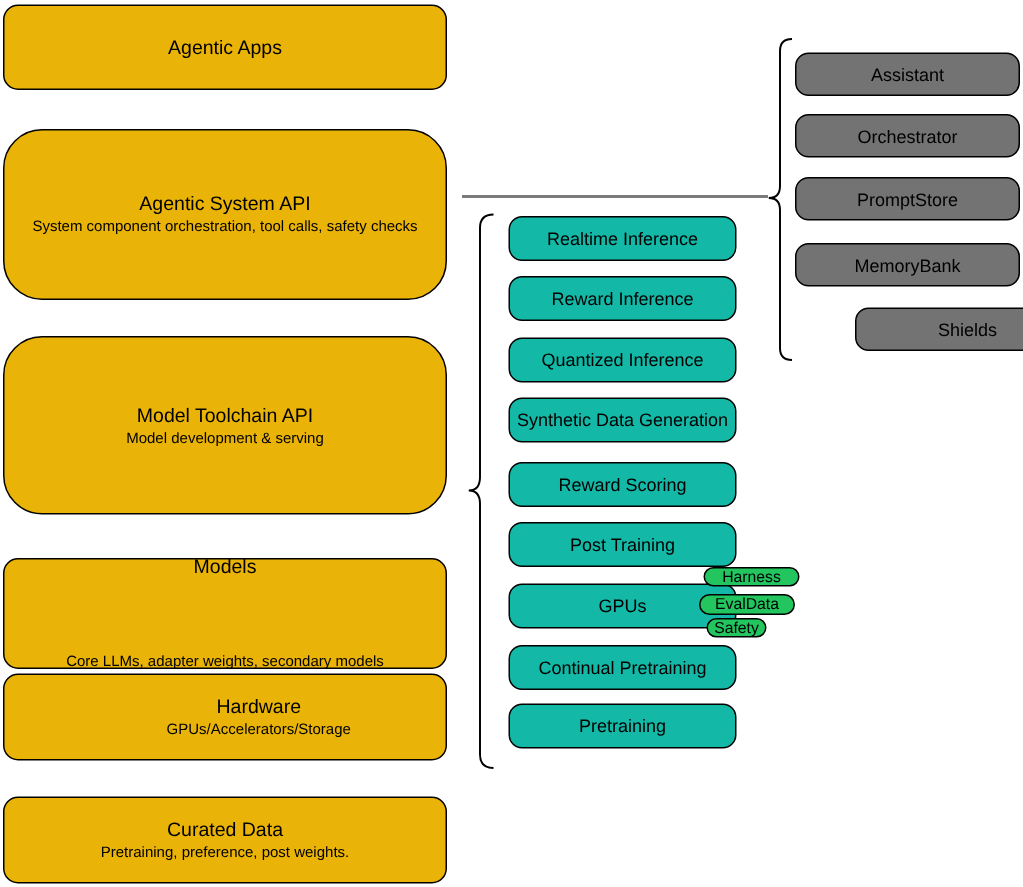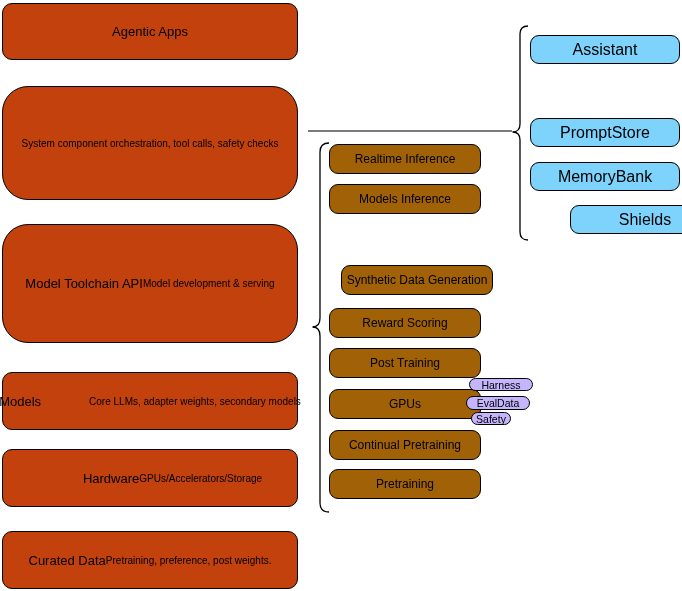--- a/index.html
+++ b/index.html
@@ -2,41 +2,41 @@
 <html><head>
 <meta charset="utf-8">
 <style>
   html,body { margin:0; padding:0; background:#ffffff; }
   #canvas {
     position:relative; width:682px; height:591px; background:#ffffff;
     font-family:"Liberation Sans", sans-serif; color:#000000; overflow:hidden;
   }
   .node {
     position:absolute; left:2px; width:296px; box-sizing:border-box;
-    border:1.3px solid #000; background:#c2410c;
-    display:flex; align-items:center; justify-content:center;
+    border:1.3px solid #000; background:#eab308;
+    display:flex; flex-direction:column; align-items:center; justify-content:center;
     text-align:center;
   }
   .node .title { font-size:13px; line-height:17px; white-space:nowrap; }
   .node .subtitle { font-size:10px; line-height:15px; white-space:nowrap; }
   .mid-node {
-    position:absolute; left:329px; width:152px; height:30px; box-sizing:border-box;
-    border:1.3px solid #000; border-radius:9px; background:#a16207;
+    position:absolute; left:339px; width:152px; height:30px; box-sizing:border-box;
+    border:1.3px solid #000; border-radius:9px; background:#14b8a6;
     display:flex; align-items:center; justify-content:center;
     font-size:12px; text-align:center; white-space:nowrap;
   }
   .right-node {
     position:absolute; left:530px; width:150px; height:29px; box-sizing:border-box;
-    border:1.3px solid #000; border-radius:9px; background:#7dd3fc;
+    border:1.3px solid #000; border-radius:9px; background:#737373;
     display:flex; align-items:center; justify-content:center;
-    font-size:16px; text-align:center; white-space:nowrap;
+    font-size:12px; text-align:center; white-space:nowrap;
   }
   .pill {
     position:absolute; box-sizing:border-box; z-index:3;
-    border:1.2px solid #000; border-radius:999px; background:#c4b5fd;
+    border:1.2px solid #000; border-radius:999px; background:#22c55e;
     display:flex; align-items:center; justify-content:center;
     font-size:10.5px; white-space:nowrap;
   }
   #connector-layer { position:absolute; left:0; top:0; z-index:1; }
 </style>
 </head>
 <body>
 
 <div id="canvas">
 
@@ -44,54 +44,57 @@
     <line x1="308" y1="131" x2="512" y2="131" stroke="#7b7b7b" stroke-width="2"></line>
     <path d="M 329 143 Q 320 143 320 152 L 320 318 Q 320 327 312.5 327 Q 320 327 320 336 L 320 503 Q 320 512 329 512" fill="none" stroke="#000000" stroke-width="1.3"></path>
     <path d="M 528 26 Q 520 26 520 34 L 520 124 Q 520 132 512.5 132 Q 520 132 520 140 L 520 232 Q 520 240 528 240" fill="none" stroke="#000000" stroke-width="1.3"></path>
   </svg>
 
   <div class="node" style="top:3px; height:57px; border-radius:10px;">
     <div class="title">Agentic Apps</div>
   </div>
 
   <div class="node" style="top:86px; height:114px; border-radius:26px;">
+    <div class="title">Agentic System API</div>
     <div class="subtitle">System component orchestration, tool calls, safety checks</div>
   </div>
 
   <div class="node" style="top:224px; height:119px; border-radius:26px;">
     <div class="title">Model Toolchain API</div>
     <div class="subtitle">Model development &amp; serving</div>
   </div>
 
-  <div class="node" style="top:372px; height:58px; border-radius:10px;gap:48px;">
+  <div class="node" style="top:372px; height:74px; border-radius:10px;gap:48px;">
     <div class="title">Models</div>
     <div class="subtitle">Core LLMs, adapter weights, secondary models</div>
   </div>
 
   <div class="node" style="top:449px; height:58px; border-radius:10px;padding-left:45px;">
     <div class="title">Hardware</div>
     <div class="subtitle">GPUs/Accelerators/Storage</div>
   </div>
 
   <div class="node" style="top:531px; height:58px; border-radius:10px;">
     <div class="title">Curated Data</div>
     <div class="subtitle">Pretraining, preference, post weights.</div>
   </div>
 
   <div class="mid-node" style="top:144px;">Realtime Inference</div>
-  <div class="mid-node" style="top:184px;">Models Inference</div>
-  <div class="mid-node" style="top:265px;margin-left:12px;">Synthetic Data Generation</div>
+  <div class="mid-node" style="top:184px;">Reward Inference</div>
+  <div class="mid-node" style="top:225px;">Quantized Inference</div>
+  <div class="mid-node" style="top:265px;">Synthetic Data Generation</div>
   <div class="mid-node" style="top:308px;">Reward Scoring</div>
   <div class="mid-node" style="top:348px;">Post Training</div>
   <div class="mid-node" style="top:389px;">GPUs</div>
   <div class="mid-node" style="top:430px;">Continual Pretraining</div>
   <div class="mid-node" style="top:469px;">Pretraining</div>
 
   <div class="pill" style="left:469px; top:378px; width:64px; height:13px;">Harness</div>
   <div class="pill" style="left:466px; top:396px; width:64px; height:14px;">EvalData</div>
   <div class="pill" style="left:471px; top:412px; width:40px; height:13px;">Safety</div>
 
   <div class="right-node" style="top:35px;">Assistant</div>
+  <div class="right-node" style="top:76px;">Orchestrator</div>
   <div class="right-node" style="top:118px;">PromptStore</div>
   <div class="right-node" style="top:162px;">MemoryBank</div>
   <div class="right-node" style="top:205px;margin-left:40px;">Shields</div>
 
 </div>
 
 </body></html>

